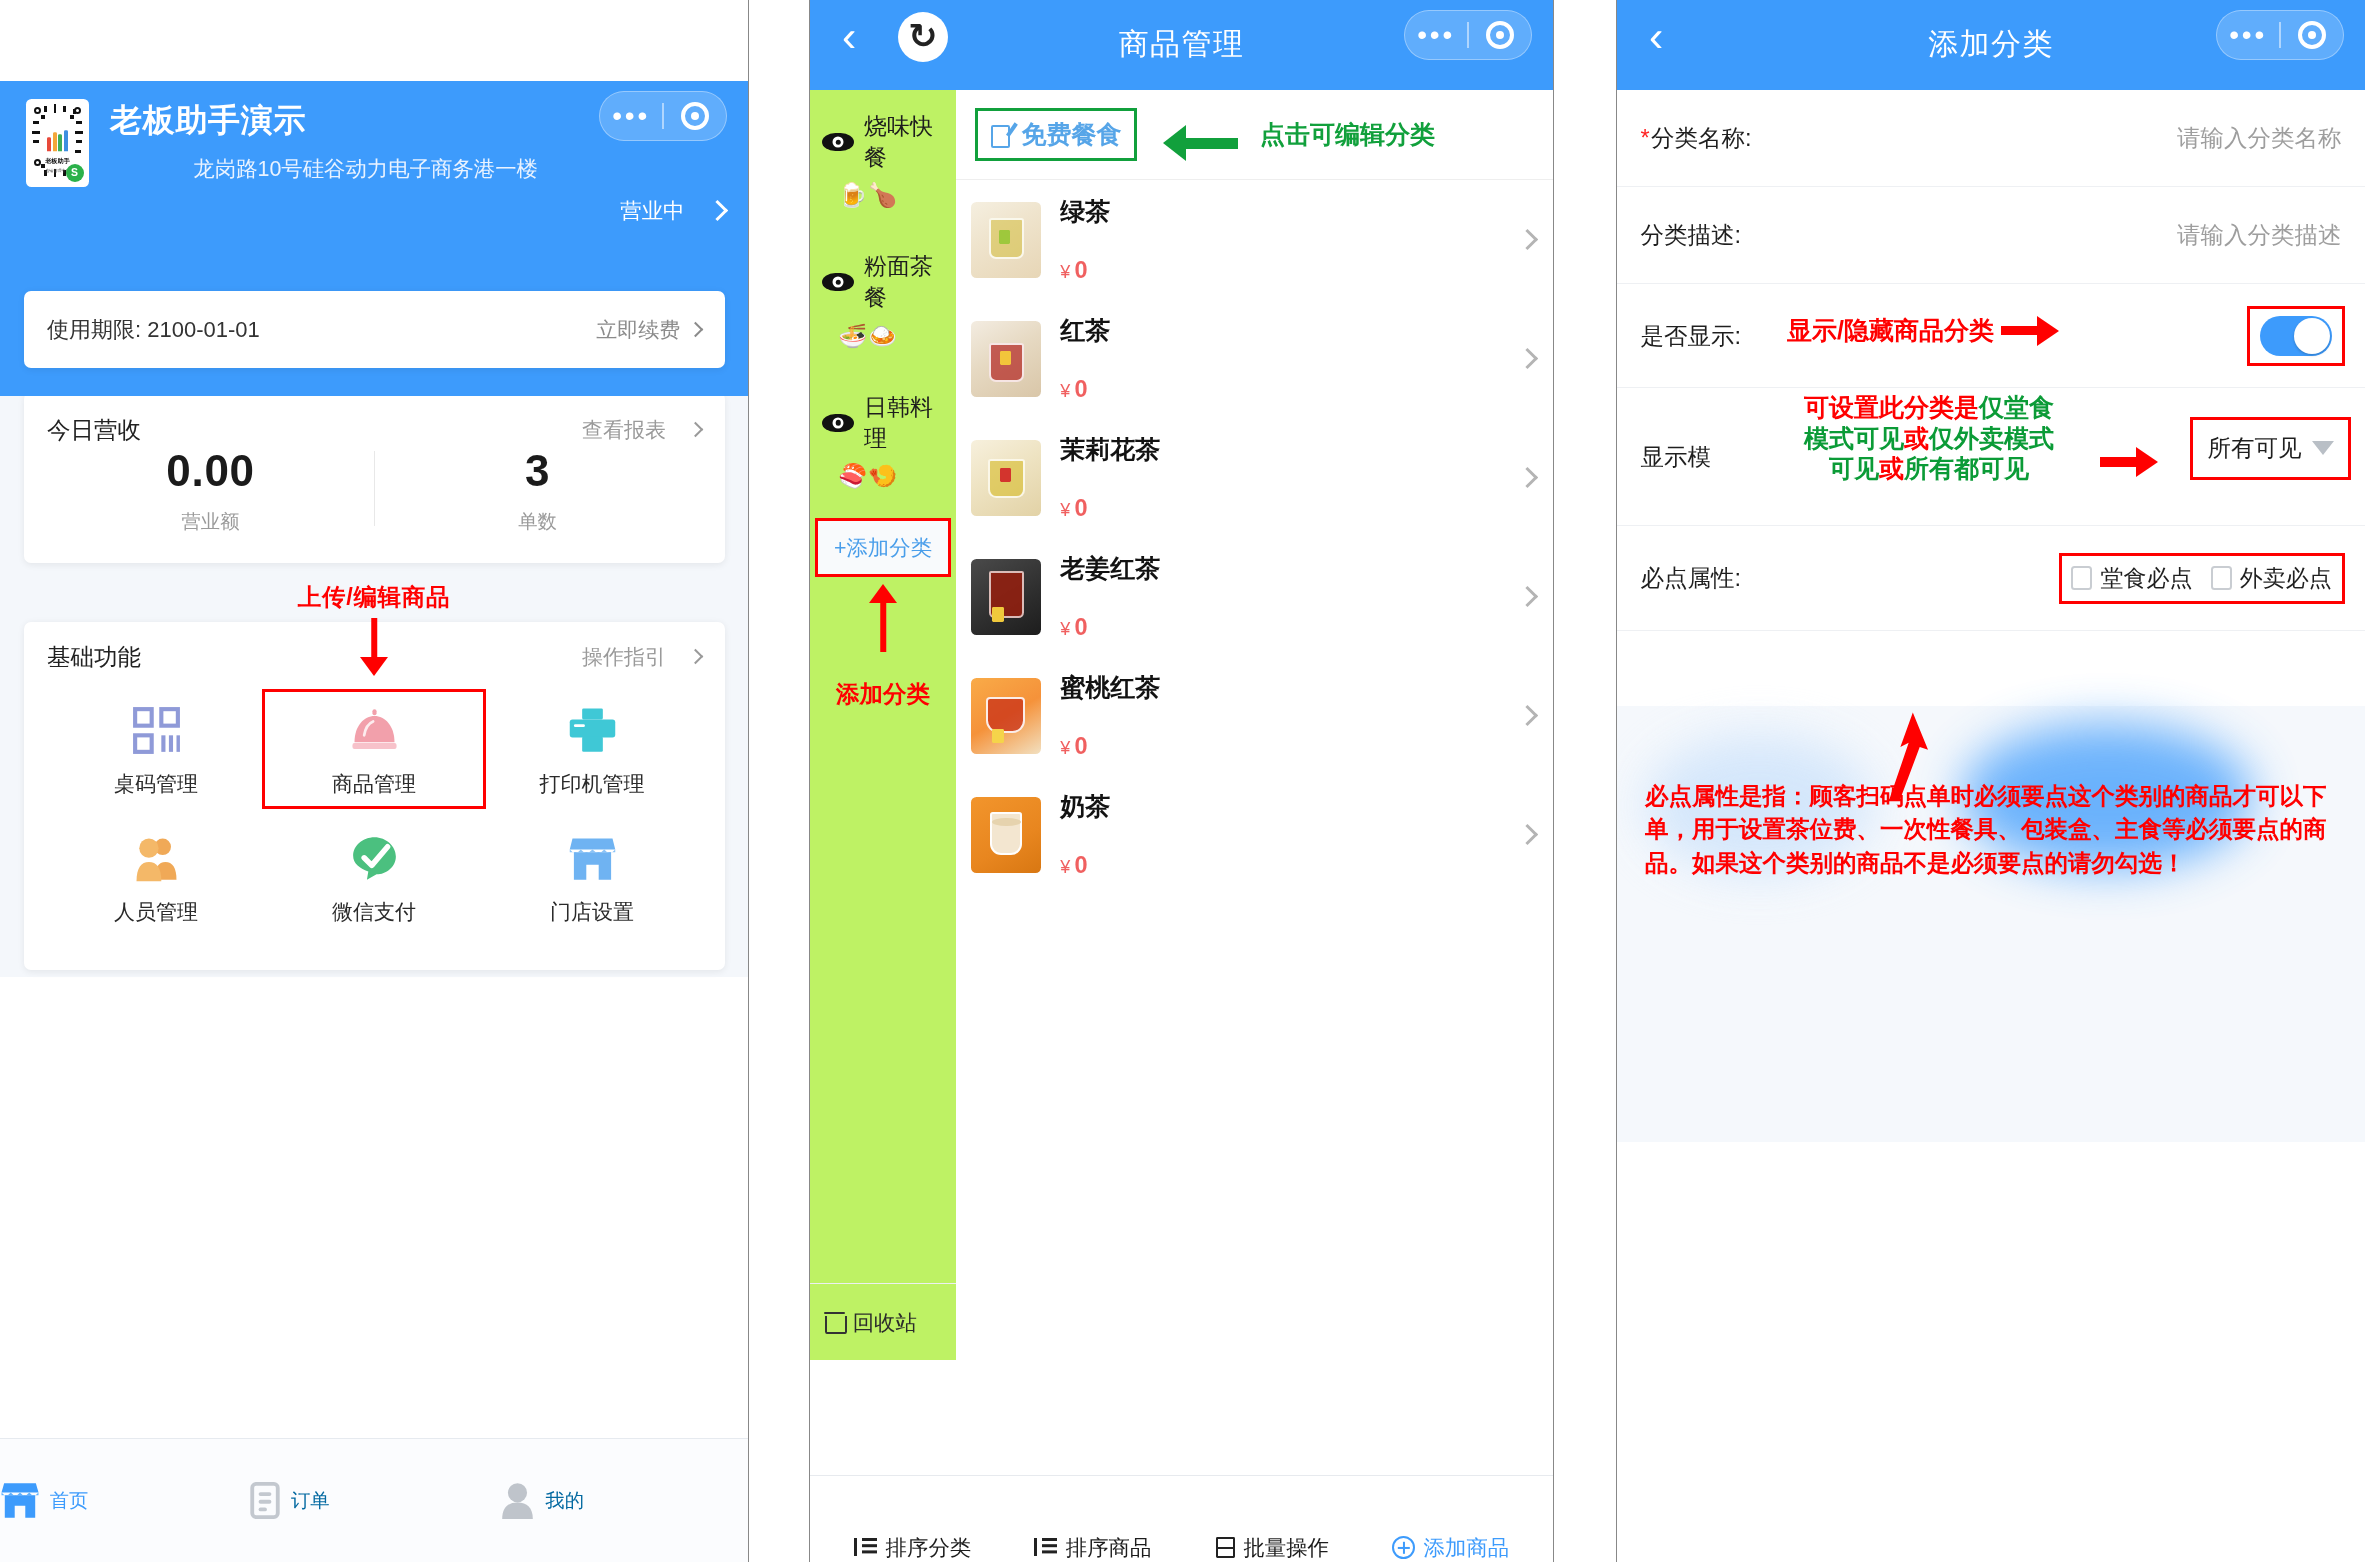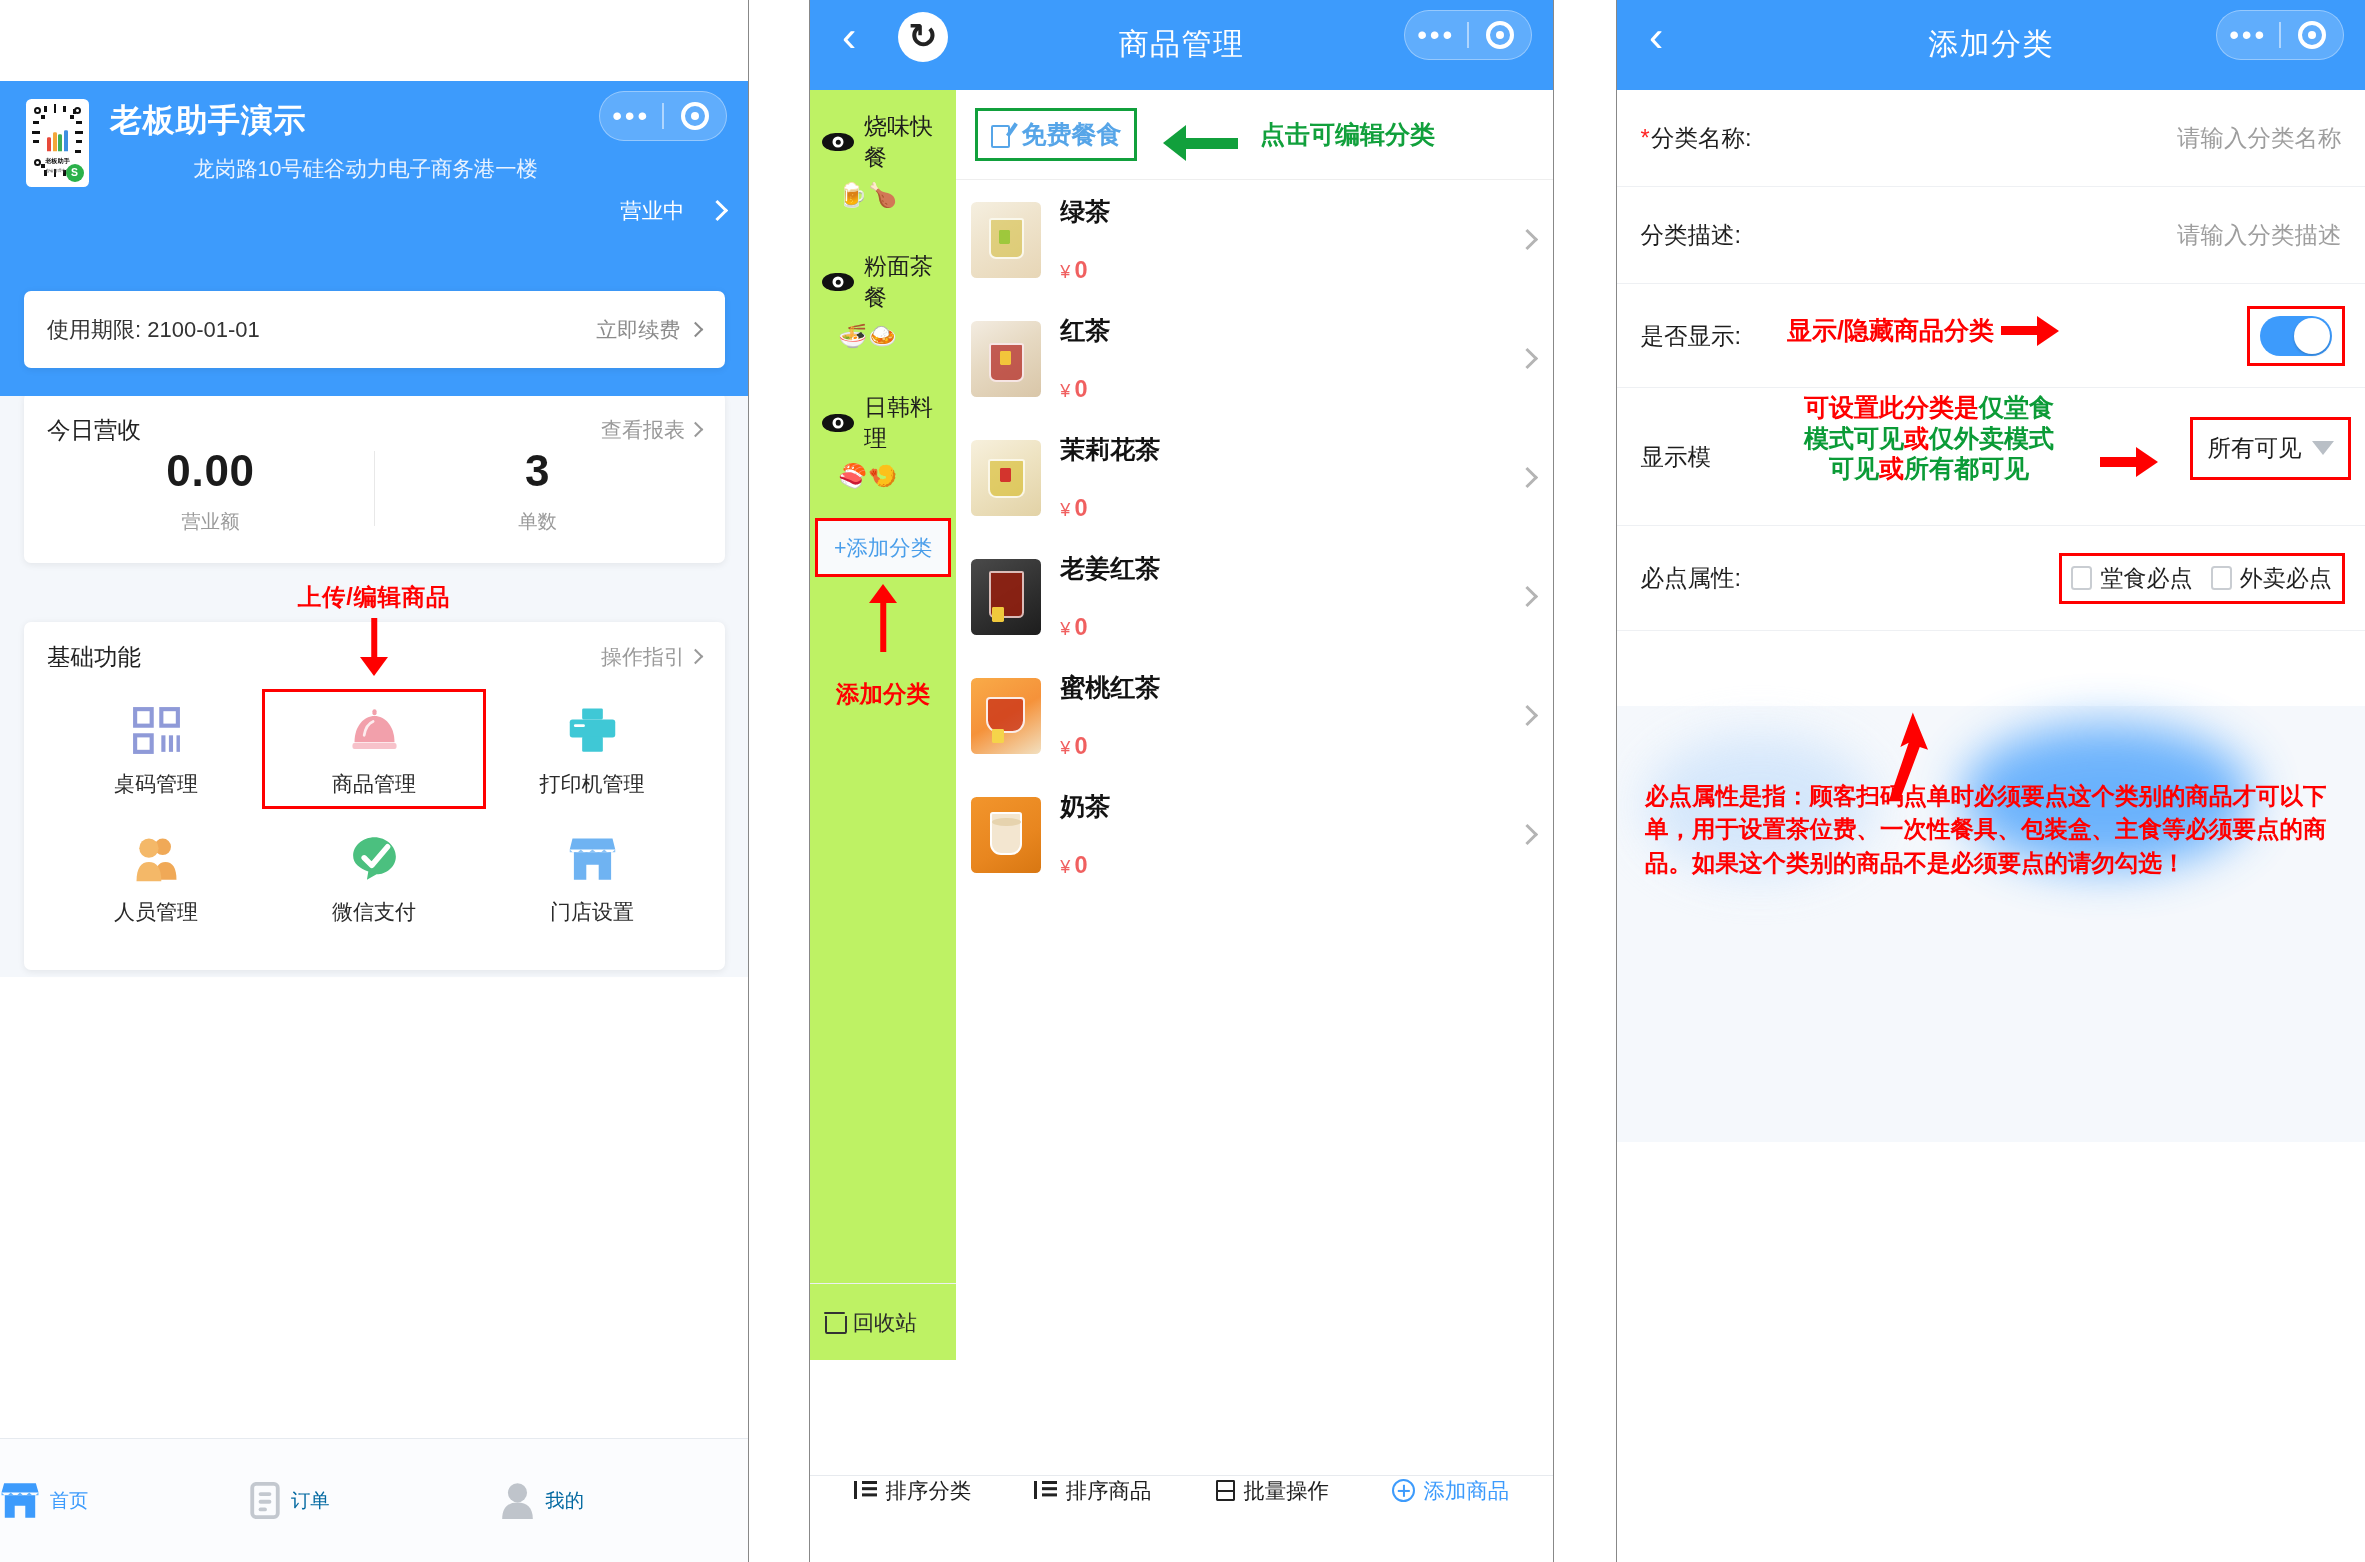--- a/index.html
+++ b/index.html
@@ -82,21 +82,21 @@
     position:relative; margin-top: 21px; padding: 23.5px 23.5px;
     display:flex; align-items:center; justify-content:space-between;
   }
   .p1-renew-left { font-size:22px; color:#333; }
   .p1-renew-right { font-size:21px; color:#8b8b8b; display:flex; align-items:center; gap:9.7px; }
 
   .p1-body { background:#f4f7fb; padding-bottom: 7px; }
   .p1-revcard { margin-top: -4.1px; padding: 22px 23.5px 28px 23.5px; }
   .p1-rowhead { display:flex; align-items:center; justify-content:space-between; }
   .p1-rowhead .t { font-size: 23.5px; color:#222; }
-  .p1-rowhead .a { font-size: 21px; color:#9a9a9a; display:flex; align-items:center; gap:5px; }
+  .p1-rowhead .a { font-size: 21px; color:#9a9a9a; display:flex; align-items:center; gap:24px; }
   .p1-stats { display:flex; }
   .p1-stat { flex:1; text-align:center; position:relative; }
   .p1-stat + .p1-stat::before {
     content:""; position:absolute; left:0; top:5.5px; bottom:9.7px; width:1.4px; background:#e8e8e8;
   }
   .p1-stat .num { font-size: 44px; font-weight: 700; color:#1b1b1b; letter-spacing:0.7px; }
   .p1-stat .lbl { font-size: 19.3px; color:#9a9a9a; margin-top: 12.4px; }
 
   .p1-annot1 {
     text-align:center; color:#ff0000; font-weight:700; font-size:23.5px;
@@ -175,21 +175,21 @@
   .p2-thumb { width: 70px; height: 76px; border-radius: 5.5px; flex:0 0 auto; background:#eee; position:relative; overflow:hidden; }
   .p2-itxt { flex:1; margin-left: 19.3px; min-width:0; }
   .p2-iname { font-size: 25px; font-weight:700; color:#121212; }
   .p2-iprice { font-size: 23.5px; color:#f06060; margin-top: 29px; font-weight:700; }
   .p2-iprice .yen { font-size: 18px; font-weight:400; margin-right: 4.1px; }
   .p2-iarrow { color:#b4b4b4; }
 
   .p2-toolbar {
     position:absolute; left:0; right:0; bottom:0; height: 87px;
     border-top: 1.4px solid #e7eaee; background:#fff;
-    display:flex; align-items:flex-start; justify-content:space-around; padding: 0 12.4px;
+    display:flex; align-items:flex-end; justify-content:space-around; padding: 0 12.4px;
   }
   .p2-tool { display:flex; align-items:center; gap:8.3px; font-size: 21.4px; color:#1d1d1d; }
   .p2-tool.blue { color:#3d9bfc; }
   .sortic { width:23.5px;height:21px;position:relative;display:inline-block; }
   .sortic::before{content:"";position:absolute;right:0;top:1.4px;width:15px;height:2.8px;background:#222;box-shadow:0 6.2px 0 #222,0 12.4px 0 #222;}
   .sortic::after{content:"";position:absolute;left:0;top:1.4px;width:2.8px;height:18px;background:#222;}
   .batchic { width:21px;height:21px;position:relative;display:inline-block; }
   .batchic::before,.batchic::after{content:"";position:absolute;left:1.4px;width:15px;height:7.6px;border:2.1px solid #222;border-radius:1.4px;transform:skewY(0deg);}
   .batchic::before{top:0;}
   .batchic::after{top:9.7px;}

